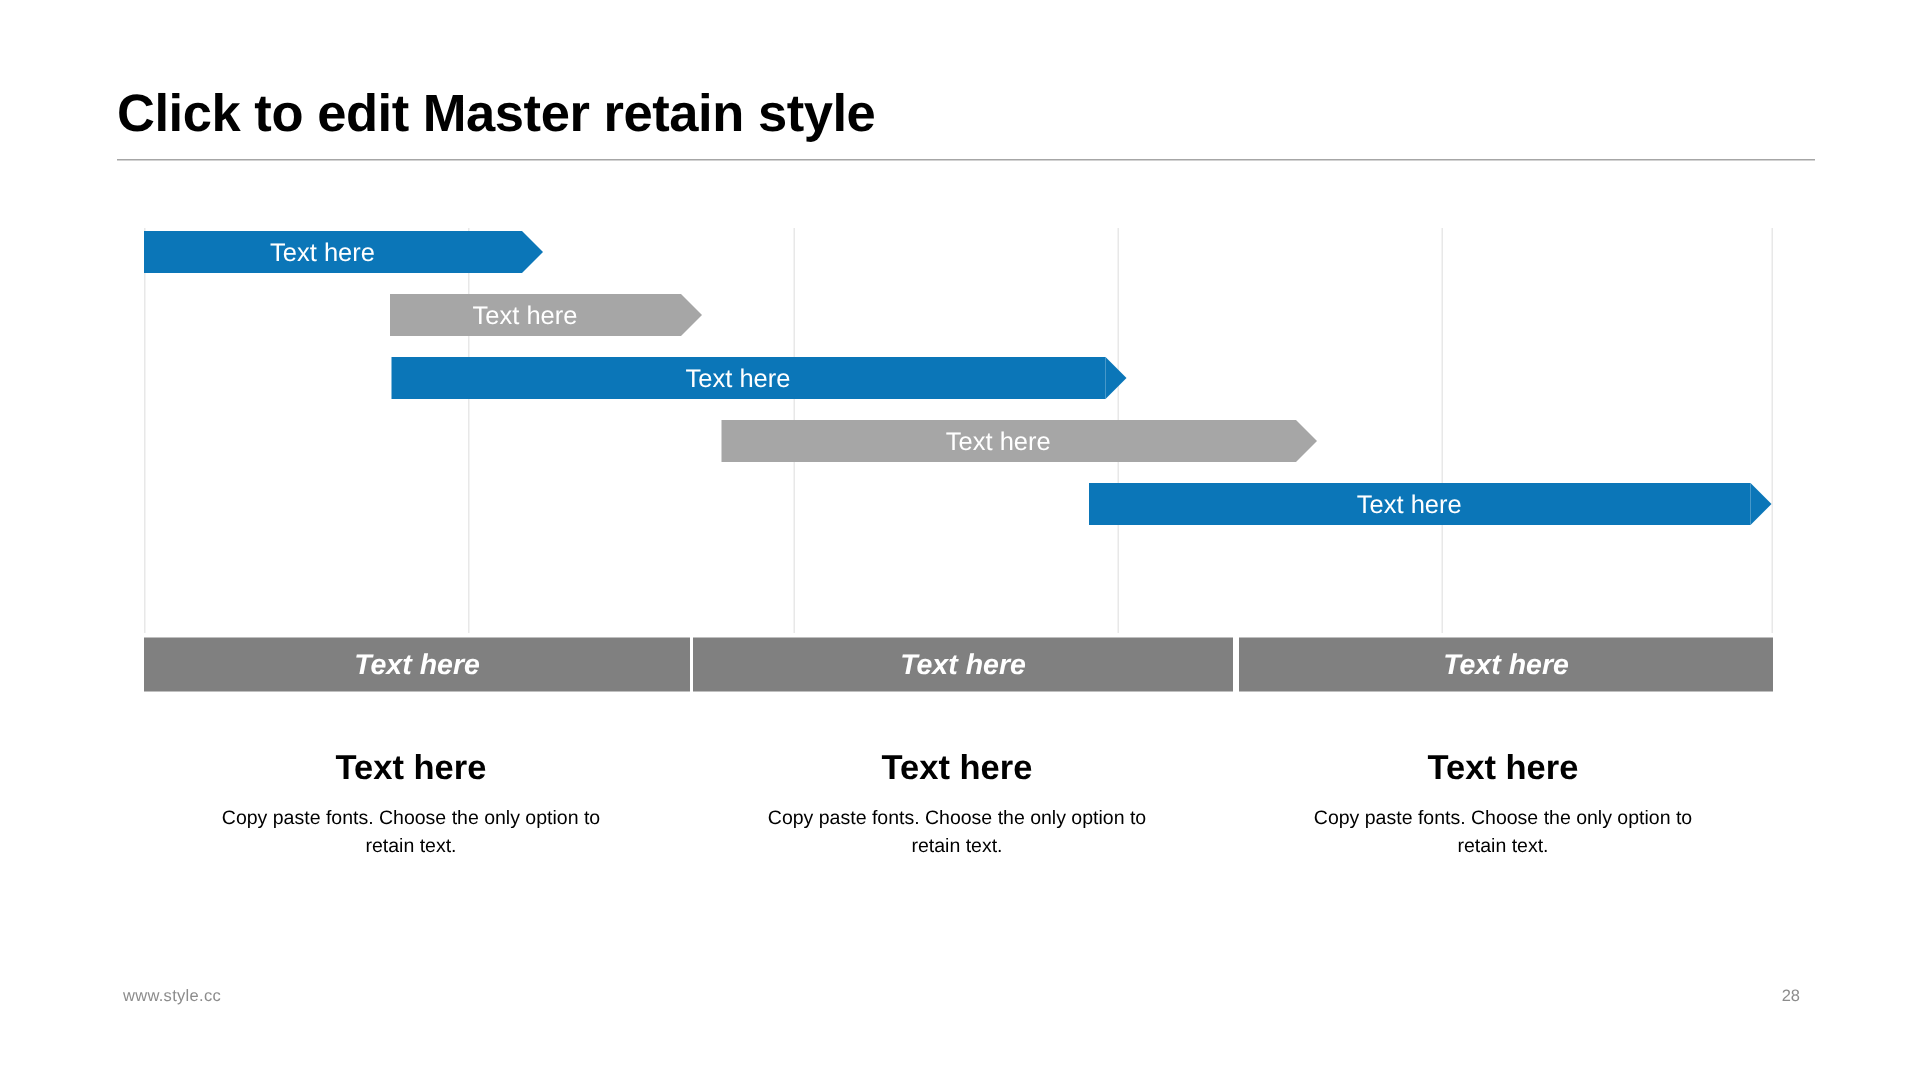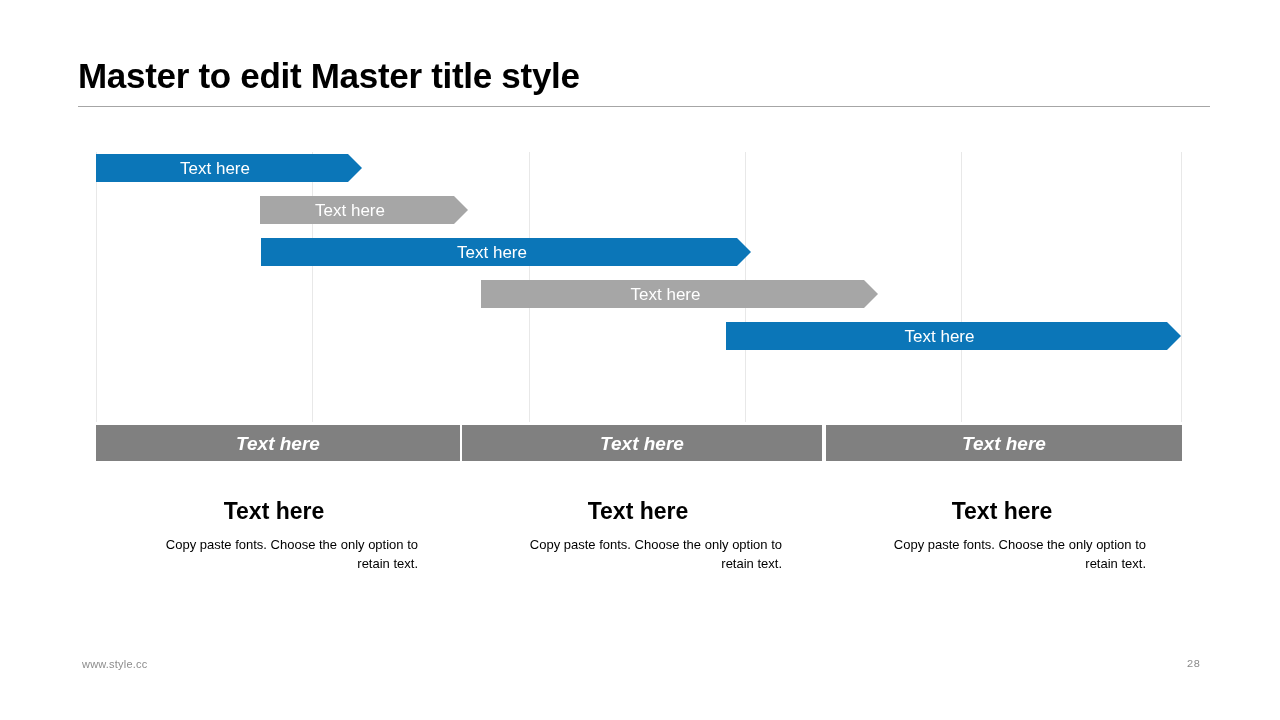--- a/index.html
+++ b/index.html
@@ -130,47 +130,45 @@
     line-height: 30px;
     color: #000000;
     margin: 0 0 9px 0;
   }
   .col-body {
     font-size: 13px;
     line-height: 19px;
     color: #000000;
     margin: 0 auto;
     width: 288px;
-    text-align: right;
   }
 
   
   #footer-url {
     position: absolute;
     left: 82px;
     top: 658px;
     font-size: 11px;
     color: #8c8c8c;
     letter-spacing: 0.2px;
   }
   #footer-page {
     position: absolute;
     left: 1160px;
     top: 658px;
     width: 40px;
     text-align: right;
     font-size: 11px;
     color: #8c8c8c;
-    font-family: Liberation Mono, monospace;
   }
 </style>
 </head>
 <body>
 
-<div id="slide-title">Master to edit Master title style</div>
+<div id="slide-title">Click to edit Master retain style</div>
 <div id="title-rule"></div>
 
 <div id="gantt">
   <div class="vgrid" style="left:0px;"></div>
   <div class="vgrid" style="left:216px;"></div>
   <div class="vgrid" style="left:433px;"></div>
   <div class="vgrid" style="left:649px;"></div>
   <div class="vgrid" style="left:865px;"></div>
   <div class="vgrid" style="left:1085px;"></div>
 

